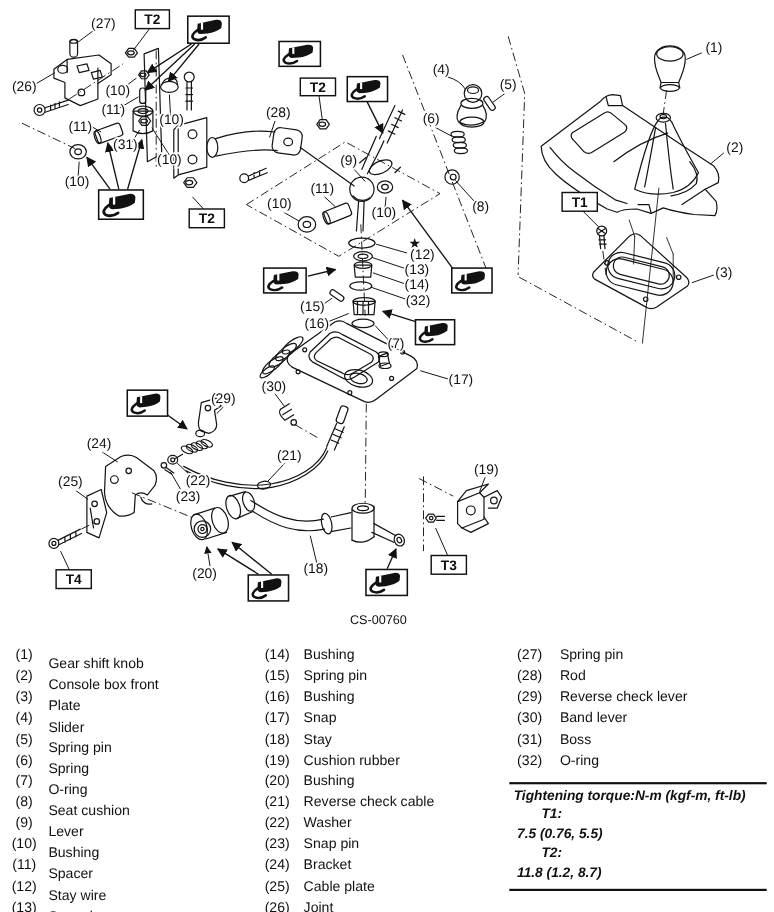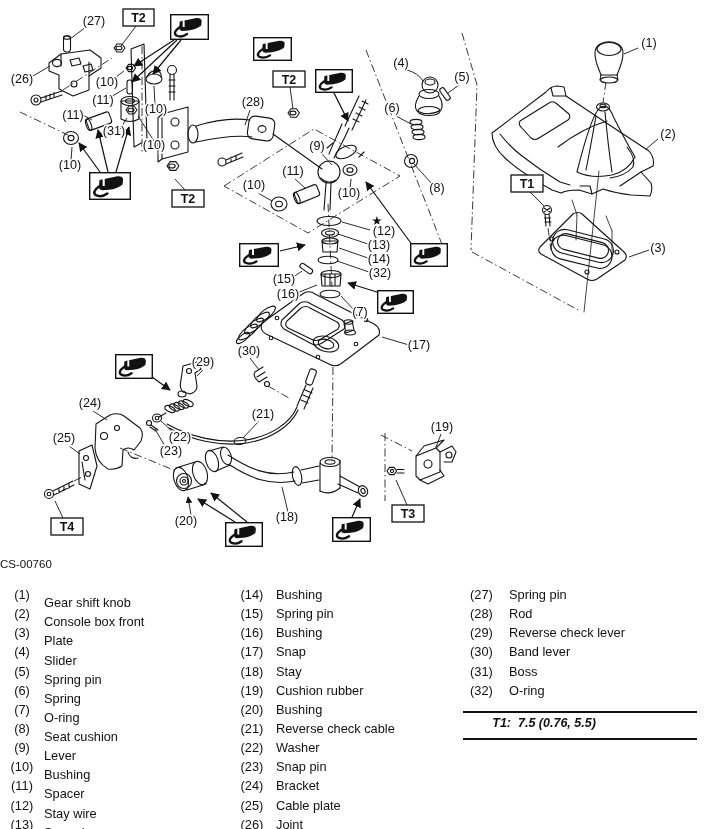--- a/index.html
+++ b/index.html
@@ -12,24 +12,24 @@
   #col2{left:237px;}
   #col3{left:465px;}
   .prow{display:flex;height:19.15px;align-items:center;font-size:12.8px;}
   .pnum{flex:none;text-align:center;}
   #col1 .pnum{width:32px;} #col1 .pname{margin-left:6px;margin-top:16px;}
   #col2 .pnum{width:30px;} #col2 .pname{margin-left:9px;}
   #col3 .pnum{width:33px;} #col3 .pname{margin-left:11px;}
   .pname{white-space:nowrap;}
   #torque-box{position:absolute;left:463px;top:711px;width:234px;border-top:2px solid #111;border-bottom:2px solid #111;padding:2px 0 5px;}
   #torque-title{font:italic bold 12.5px/17px "Liberation Sans",sans-serif;padding-left:4px;}
-  .trow{display:flex;font:italic bold 12.5px/17.7px "Liberation Sans",sans-serif;}
+  .trow{display:flex;font:italic bold 12.5px/17.7px "Liberation Sans",sans-serif;flex-direction:column;}
   .tlab{width:48px;text-align:right;flex:none;}
   .tval{margin-left:7px;white-space:nowrap;font-style:italic;}
-  #figcode{position:absolute;top:558px;left:0;width:688px;text-align:left;font-size:11.5px;}
+  #figcode{position:absolute;top:558px;left:0;width:688px;text-align:center;font-size:11.5px;}
 </style>
 </head>
 <body>
 
 <svg id="diag" width="704" height="580" viewBox="0 0 704 580">
   <defs>
     <marker id="arr" viewBox="0 0 10 10" refX="9" refY="5" markerWidth="7.5" markerHeight="7.5" orient="auto-start-reverse">
       <path d="M0,0 L10,5 L0,10 Z" fill="#111"></path>
     </marker>
   </defs>
@@ -662,21 +662,26 @@
       <span class="pnum">(31)</span>
       <span class="pname">Boss</span>
     </div>
     <div class="prow">
       <span class="pnum">(32)</span>
       <span class="pname">O-ring</span>
     </div>
   </div>
 
 <div id="torque-box">
+  <div id="torque-title">Tightening torque:N-m (kgf-m, ft-lb)</div>
   <div id="torque-rows">
       <div class="trow">
         <span class="tlab">T1:</span>
         <span class="tval">7.5 (0.76, 5.5)</span>
       </div>
+      <div class="trow">
+        <span class="tlab">T2:</span>
+        <span class="tval">11.8 (1.2, 8.7)</span>
+      </div>
     </div>
 </div>
 
 <div id="figcode">CS-00760</div>
 
 </body></html>

